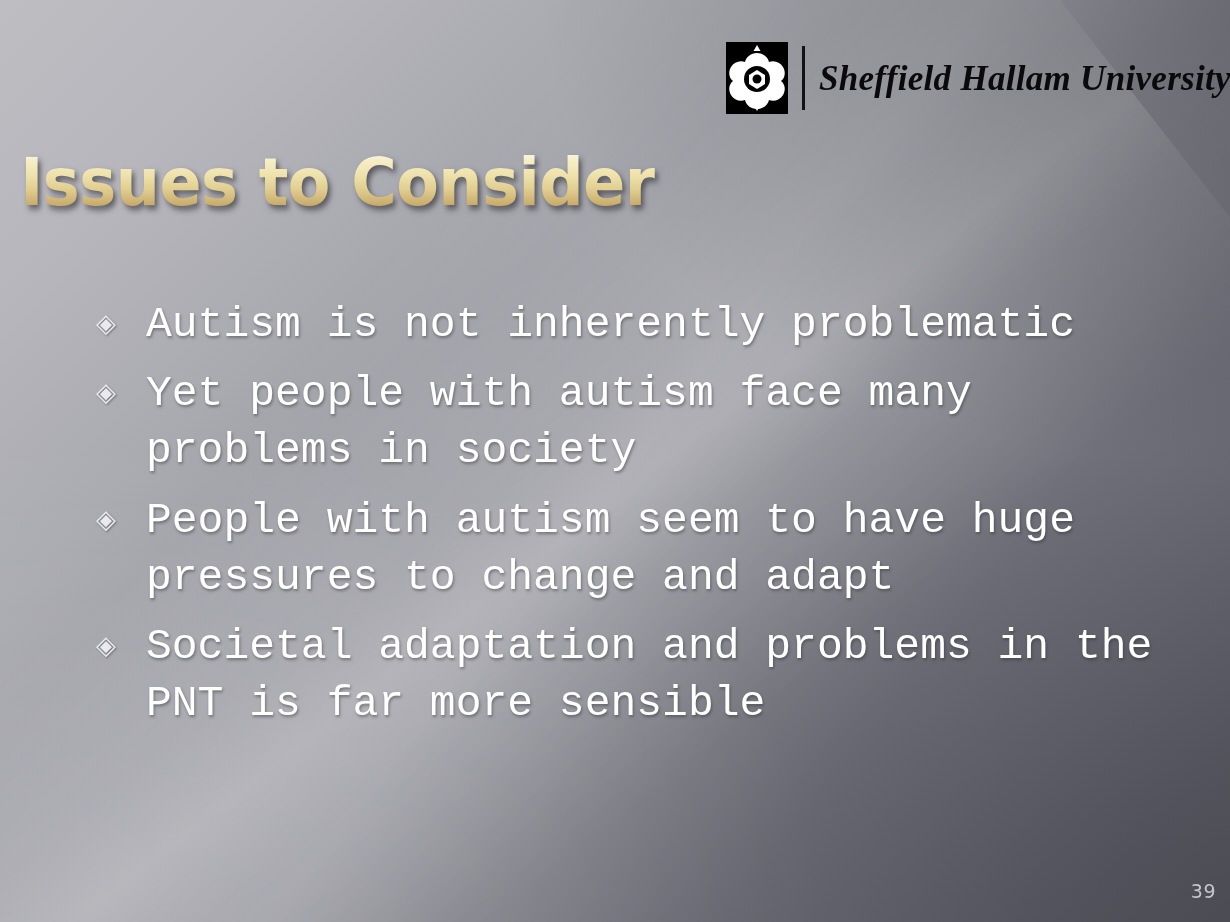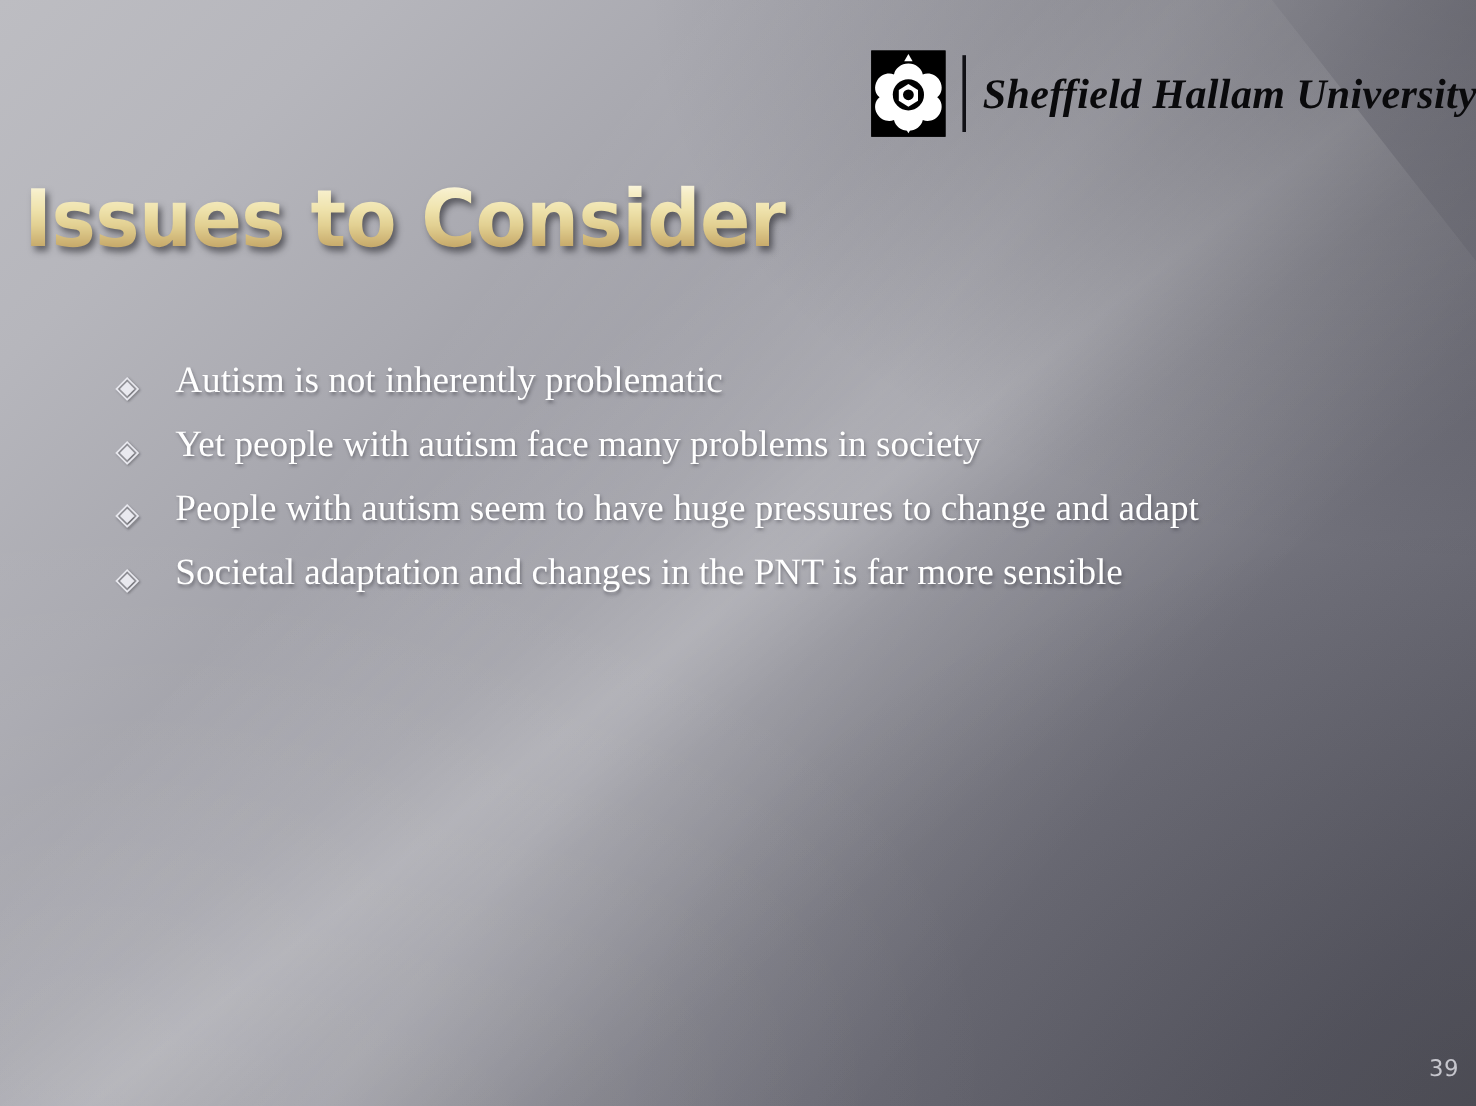--- a/index.html
+++ b/index.html
@@ -161,22 +161,22 @@
     color: #e9e9ef;
     font-size: 26px;
     line-height: 1;
     padding-top: 14px;
     text-align: left;
     text-shadow: 1px 1px 2px rgba(30,30,35,0.45);
     font-family: "DejaVu Sans", sans-serif;
   }
   .bullet-text {
     flex: 1 1 auto;
-    font-family: Liberation Serif, serif;
-    font-size: 31px;
+    font-family: Liberation Mono, monospace;
+    font-size: 43px;
     line-height: 1.33;
     color: #ffffff;
     text-shadow: 1px 2px 3px rgba(40,40,48,0.45);
   }
 
   
   .page-number {
     position: absolute;
     right: 40px;
     bottom: 20px;
@@ -241,20 +241,20 @@
       <span class="bullet-text">Yet people with autism face many problems in society</span>
     </div>
 
     <div class="bullet-row">
       <span class="bullet-icon">◈</span>
       <span class="bullet-text">People with autism seem to have huge pressures to change and adapt</span>
     </div>
 
     <div class="bullet-row">
       <span class="bullet-icon">◈</span>
-      <span class="bullet-text">Societal adaptation and changes in the PNT is far more sensible</span>
+      <span class="bullet-text">Societal adaptation and problems in the PNT is far more sensible</span>
     </div>
 
   </div>
 
   <div class="page-number">39</div>
 
 </div>
 
 </body></html>

